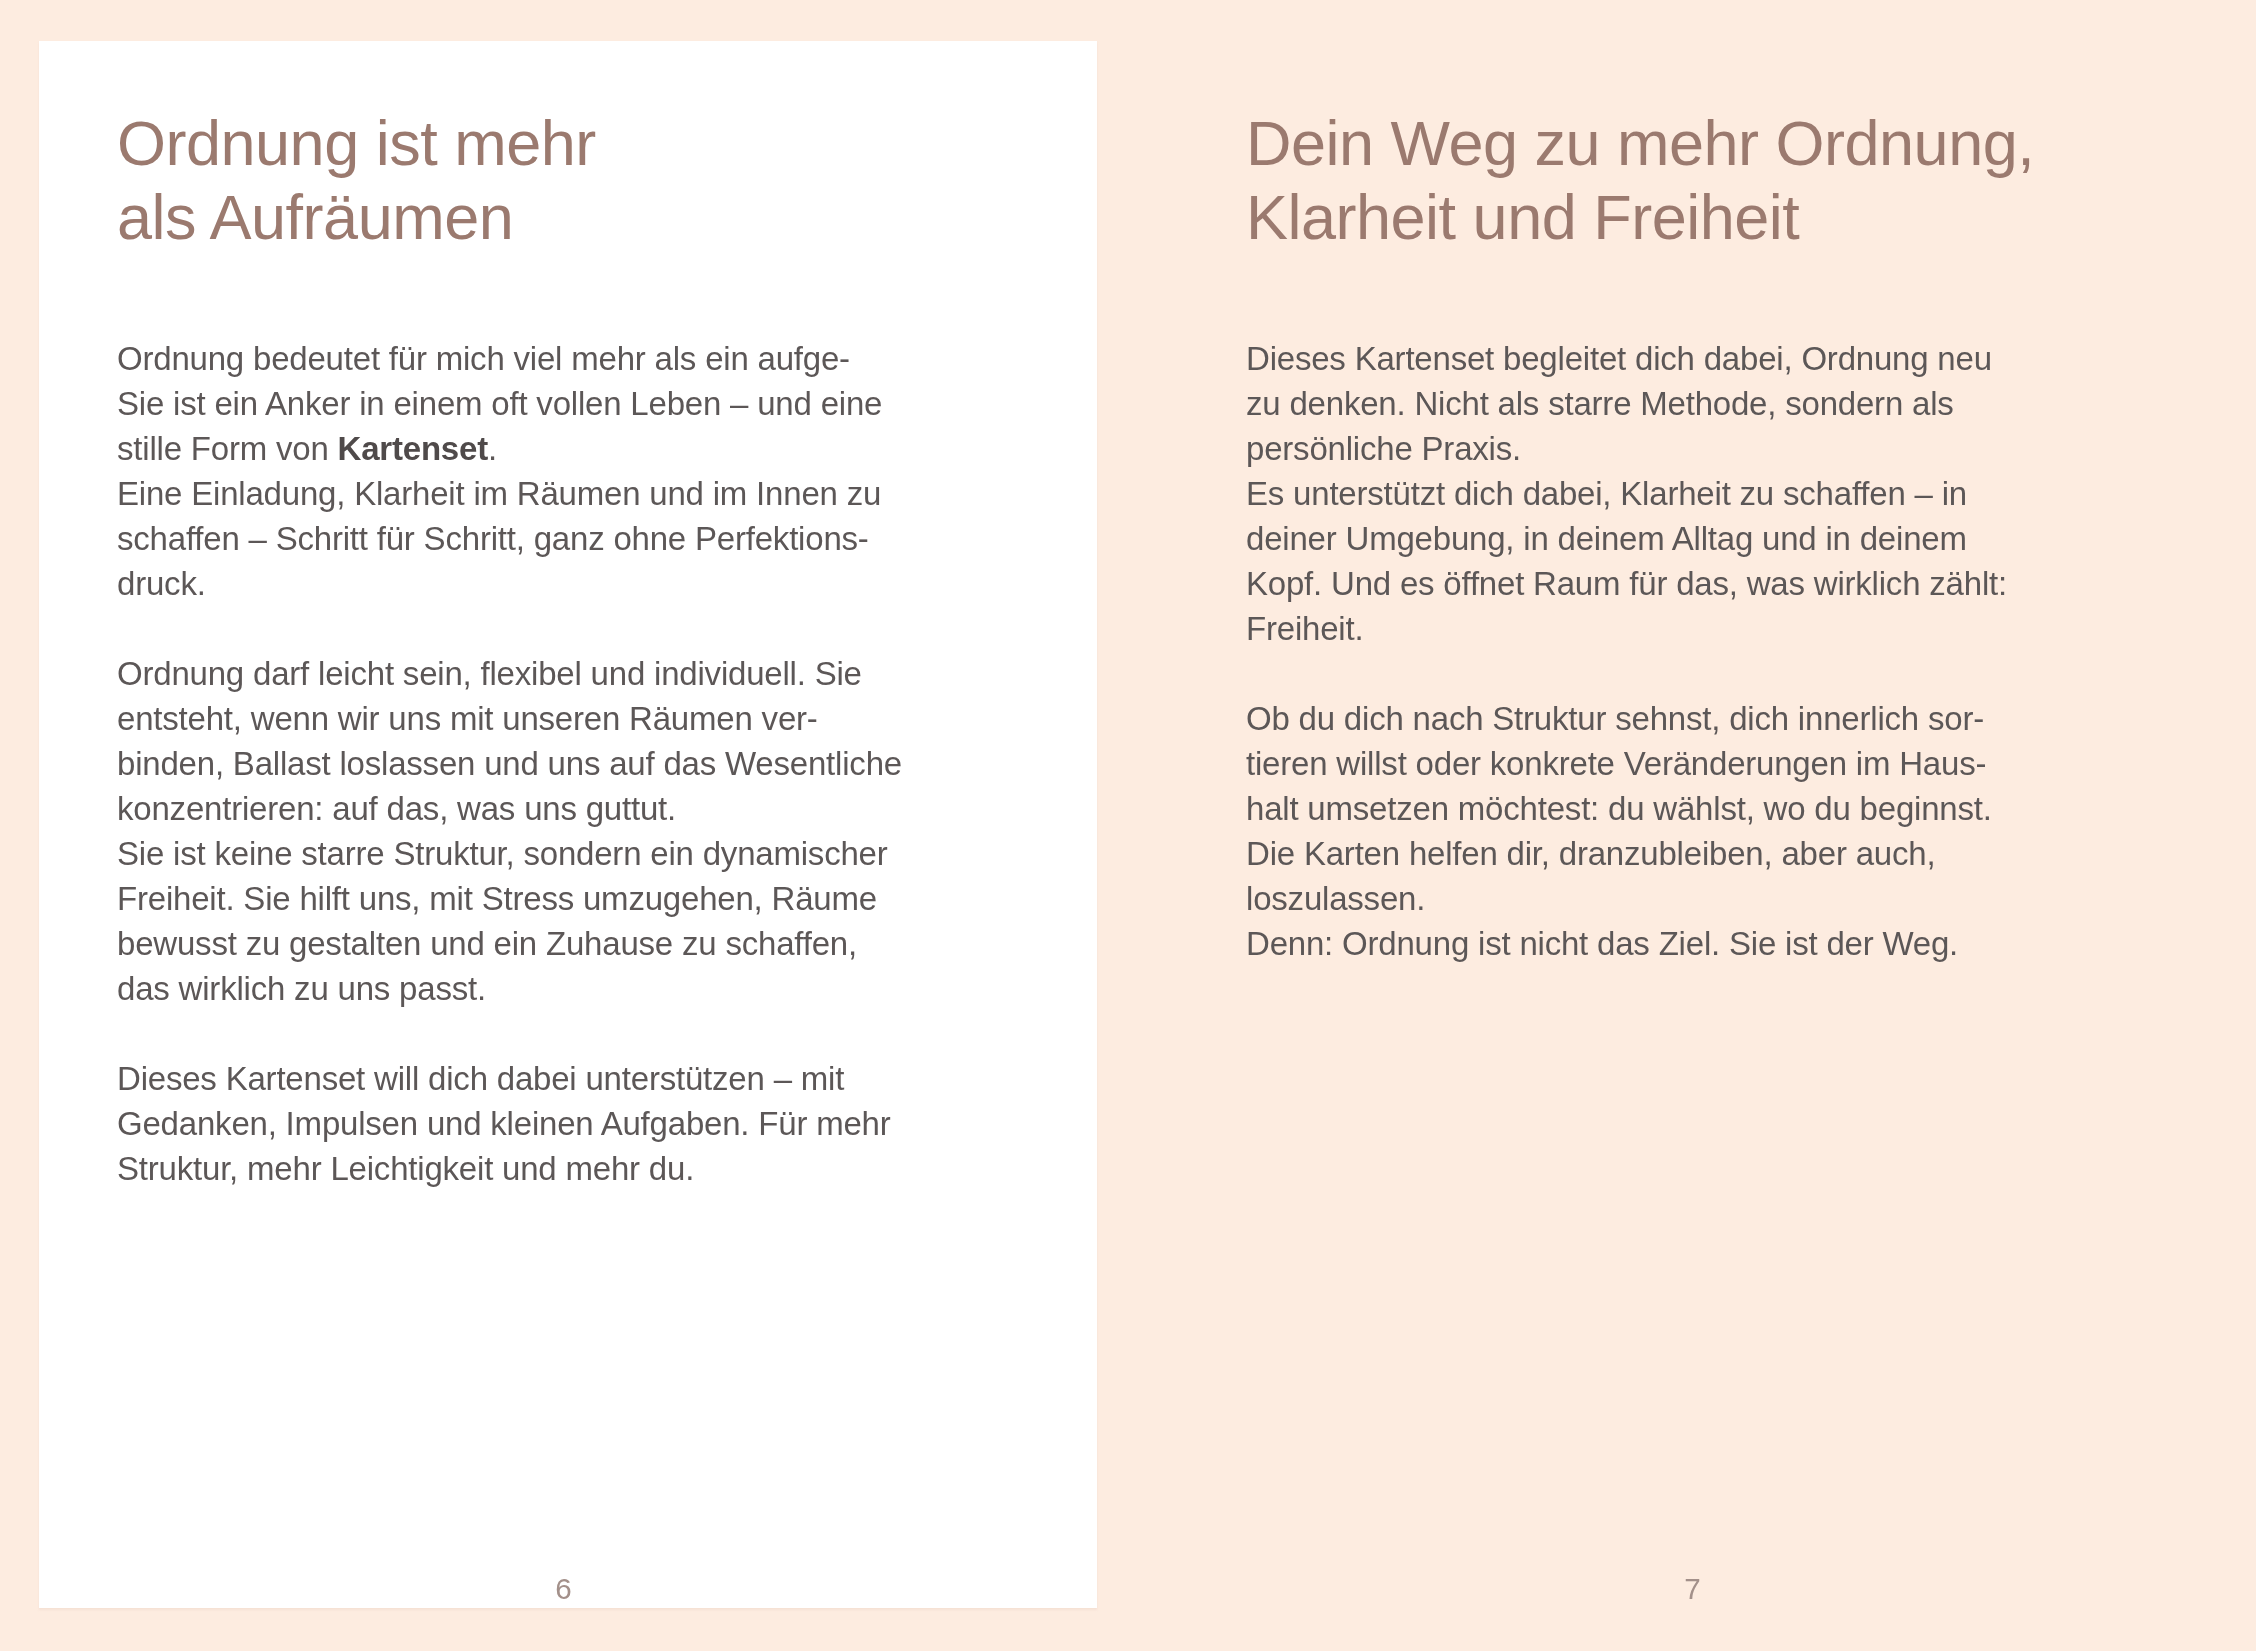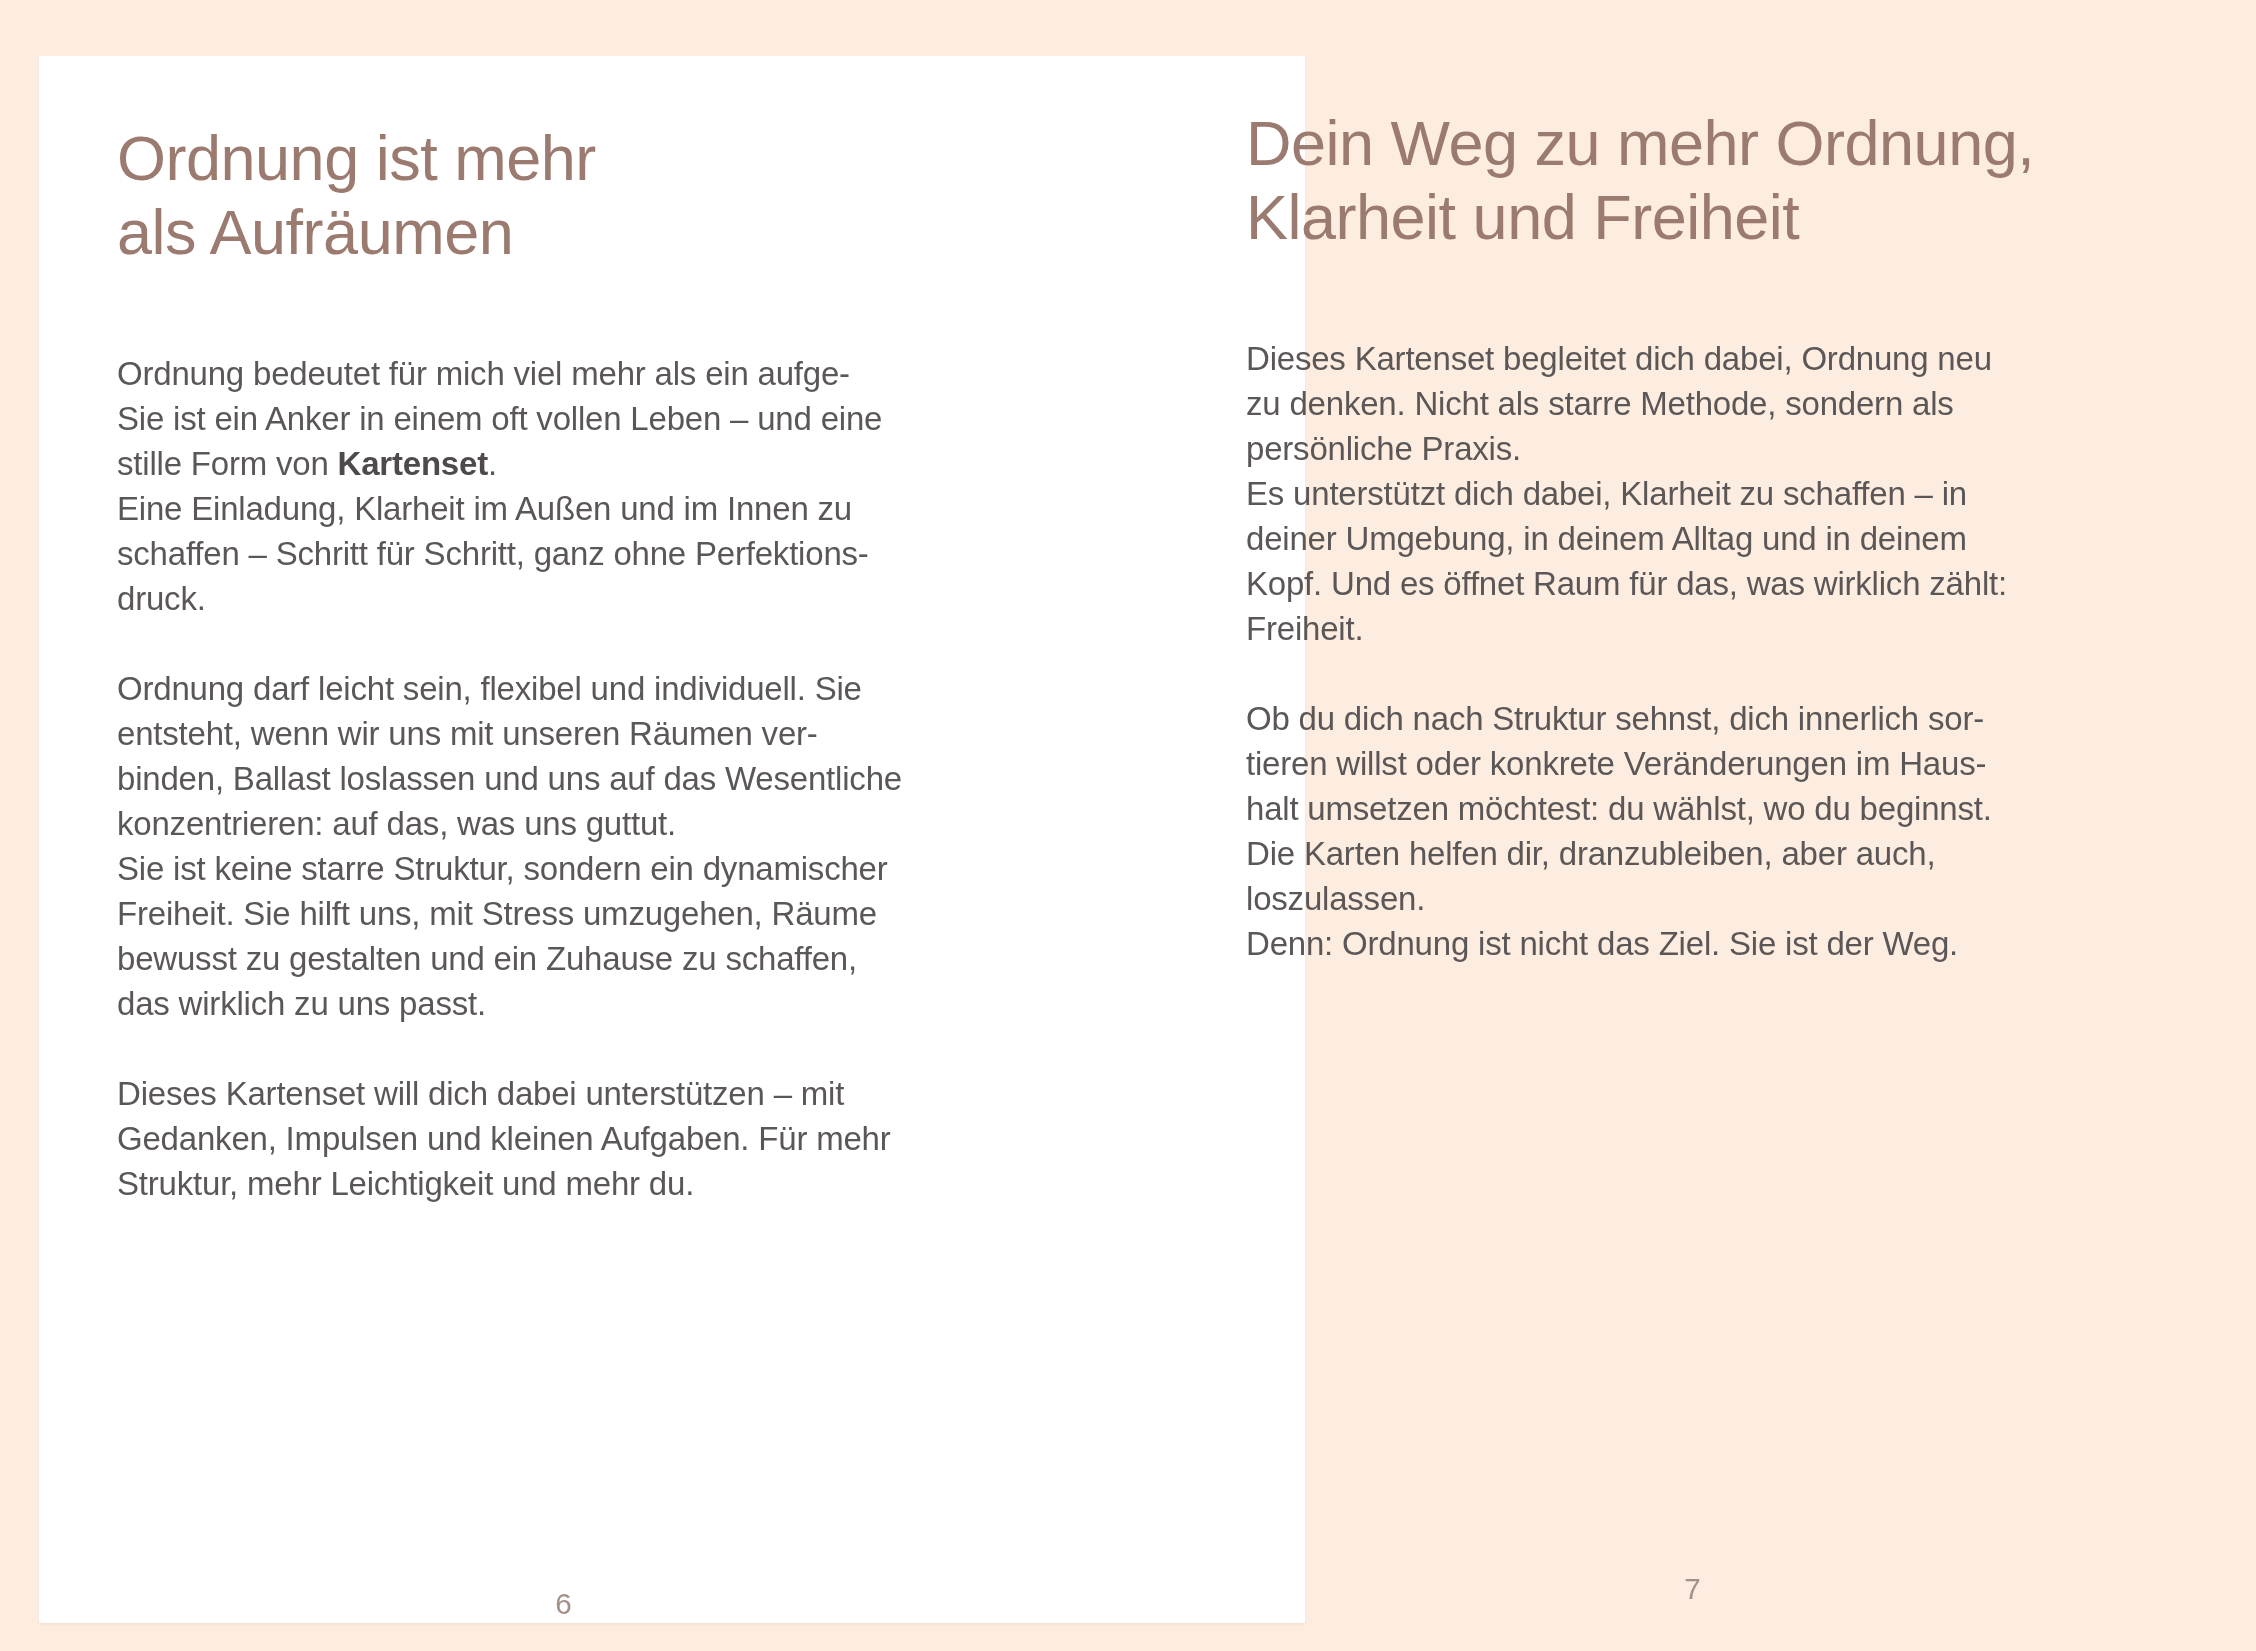--- a/index.html
+++ b/index.html
@@ -17,25 +17,26 @@
   .spread {
     position: absolute;
     left: 0; top: 0;
     width: 2257px; height: 1652px;
   }
   .page {
     position: absolute;
   }
   .page-left {
     left: 39px;
-    top: 56px;
-    width: 1266px;
+    top: 41px;
+    width: 1047px;
     height: 1567px;
     background: #ffffff;
     box-shadow: 0 2px 2px rgba(200,170,150,0.15);
+    padding-left: 11px;
   }
   .page-right {
     left: 1129px;
     top: 41px;
     width: 1087px;
     height: 1567px;
     background: transparent;
   }
   .title {
     position: absolute;
@@ -86,21 +87,21 @@
     <h1 class="title">
       <span class="line">Ordnung ist mehr</span>
       <span class="line">als Aufräumen</span>
     </h1>
 
     <div class="body">
       <div>
         <span class="line">Ordnung bedeutet für mich viel mehr als ein aufge-</span>
         <span class="line">Sie ist ein Anker in einem oft vollen Leben – und eine</span>
         <span class="line"><span>stille Form von </span><span class="bold">Kartenset</span><span>.</span></span>
-        <span class="line">Eine Einladung, Klarheit im Außen und im Innen zu</span>
+        <span class="line">Eine Einladung, Klarheit im Räumen und im Innen zu</span>
         <span class="line">schaffen – Schritt für Schritt, ganz ohne Perfektions-</span>
         <span class="line">druck.</span>
       </div>
       <span class="blank"></span>
       <div>
         <span class="line">Ordnung darf leicht sein, flexibel und individuell. Sie</span>
         <span class="line">entsteht, wenn wir uns mit unseren Räumen ver-</span>
         <span class="line">binden, Ballast loslassen und uns auf das Wesentliche</span>
         <span class="line">konzentrieren: auf das, was uns guttut.</span>
         <span class="line">Sie ist keine starre Struktur, sondern ein dynamischer</span>

